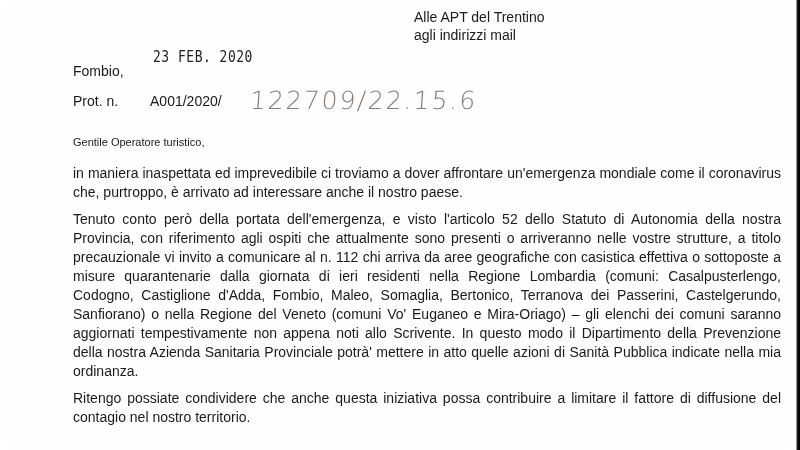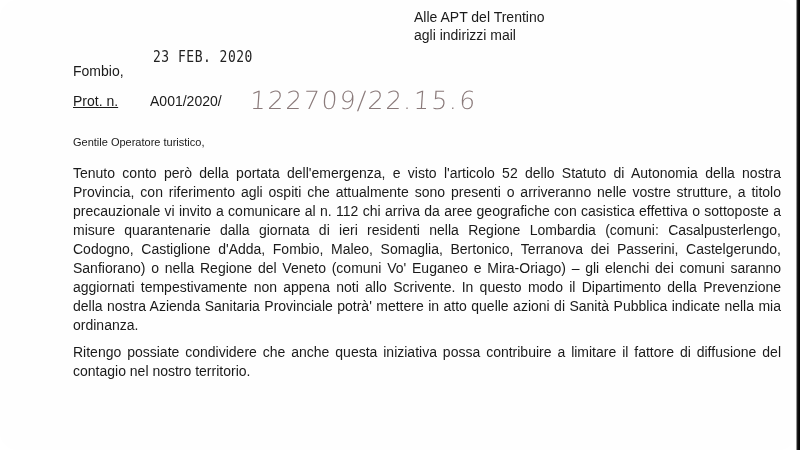--- a/index.html
+++ b/index.html
@@ -11,21 +11,21 @@
   }
   .page { position: absolute; left: 0; top: 0; width: 796px; height: 450px; background: #fefefe; border-radius: 17px; }
   .right-edge { position: absolute; left: 796px; top: 0; width: 4px; height: 450px;
     background: linear-gradient(to right, #d0d0d0, #111 40%, #000); }
   .addressee { position: absolute; left: 414px; top: 8px; font-size: 14px; line-height: 18px; }
   .addressee .line2 { }
   .stamp-date { position: absolute; left: 153px; top: 49px; font-family: "DejaVu Sans Mono", monospace;
     font-size: 13px; letter-spacing: 0.5px; color: #222; transform: scaleY(1.15); }
   .place { position: absolute; left: 73px; top: 63px; font-size: 14px; }
   .prot { position: absolute; left: 73px; top: 93px; font-size: 14px; white-space: nowrap; }
-  .prot .prefix { display: inline-block; text-decoration: underline; }
+  .prot .prefix { display: inline-block; }
   .prot .code { display: inline-block; margin-left: 28px; }
   .handwritten { position: absolute; left: 217px; top: 79px; font-family: "DejaVu Sans", sans-serif;
     font-size: 25px; color: #8a7a7a; letter-spacing: 2px; font-weight: 300; transform: skewX(-4deg); }
   .salutation { position: absolute; left: 73px; top: 136px; font-size: 11px; }
   .body-text { position: absolute; left: 73px; top: 164px; width: 708px; font-size: 14px; line-height: 19px; }
   .body-text p { margin: 0 0 8px 0; text-align: justify; text-align-last: left; }
   .body-text p.last-cut { margin: 0; }
 </style>
 </head>
 <body>
@@ -42,17 +42,18 @@
 
   <div class="prot">
     <span class="prefix">Prot. n.</span>
     <span class="code">A001/2020/</span>
   </div>
   <div class="handwritten" style="left:250px; top:86px;">122709/22.15.6</div>
 
   <div class="salutation">Gentile Operatore turistico,</div>
 
   <div class="body-text">
+    <p>in maniera inaspettata ed imprevedibile ci troviamo a dover affrontare un'emergenza mondiale come il coronavirus che, purtroppo, è arrivato ad interessare anche il nostro paese.</p>
     <p>Tenuto conto però della portata dell'emergenza, e visto l'articolo 52 dello Statuto di Autonomia della nostra Provincia, con riferimento agli ospiti che attualmente sono presenti o arriveranno nelle vostre strutture, a titolo precauzionale vi invito a comunicare al n. 112 chi arriva da aree geografiche con casistica effettiva o sottoposte a misure quarantenarie dalla giornata di ieri residenti nella Regione Lombardia (comuni: Casalpusterlengo, Codogno, Castiglione d'Adda, Fombio, Maleo, Somaglia, Bertonico, Terranova dei Passerini, Castelgerundo, Sanfiorano) o nella Regione del Veneto (comuni Vo' Euganeo e Mira-Oriago) – gli elenchi dei comuni saranno aggiornati tempestivamente non appena noti allo Scrivente. In questo modo il Dipartimento della Prevenzione della nostra Azienda Sanitaria Provinciale potrà' mettere in atto quelle azioni di Sanità Pubblica indicate nella mia ordinanza.</p>
     <p class="last-cut">Ritengo possiate condividere che anche questa iniziativa possa contribuire a limitare il fattore di diffusione del contagio nel nostro territorio.</p>
   </div>
 </div>
 <div class="right-edge"></div>
 
 </body></html>

